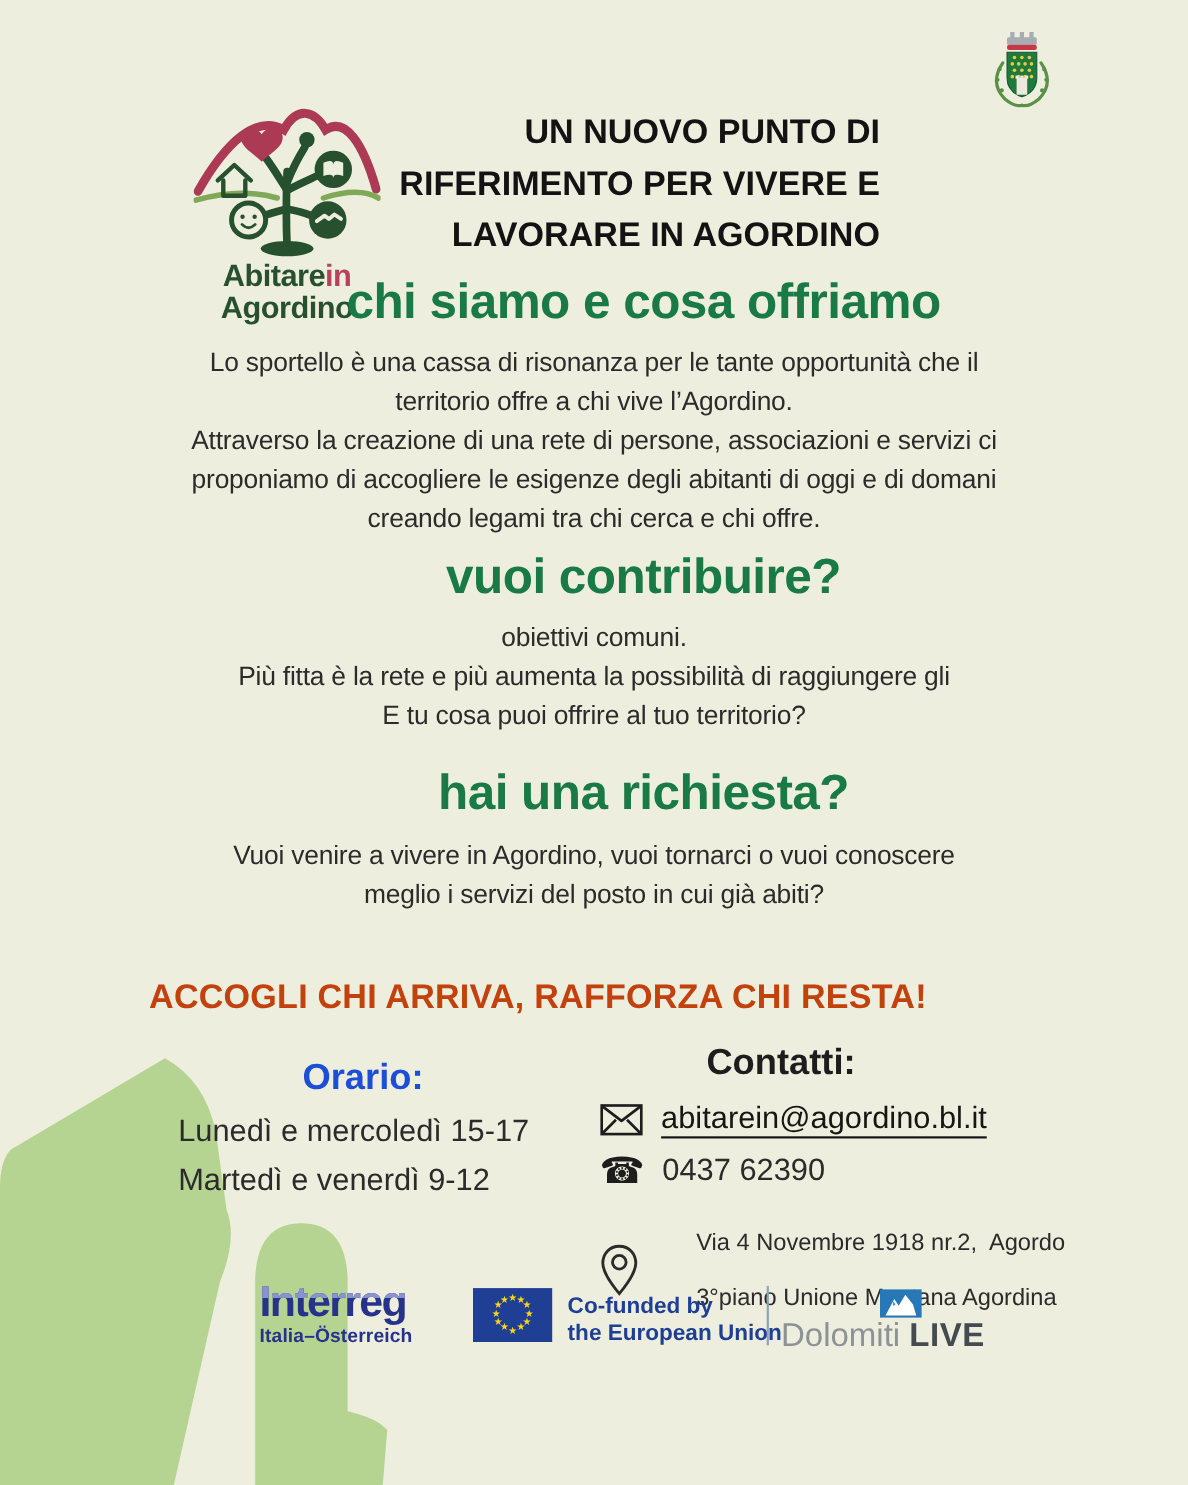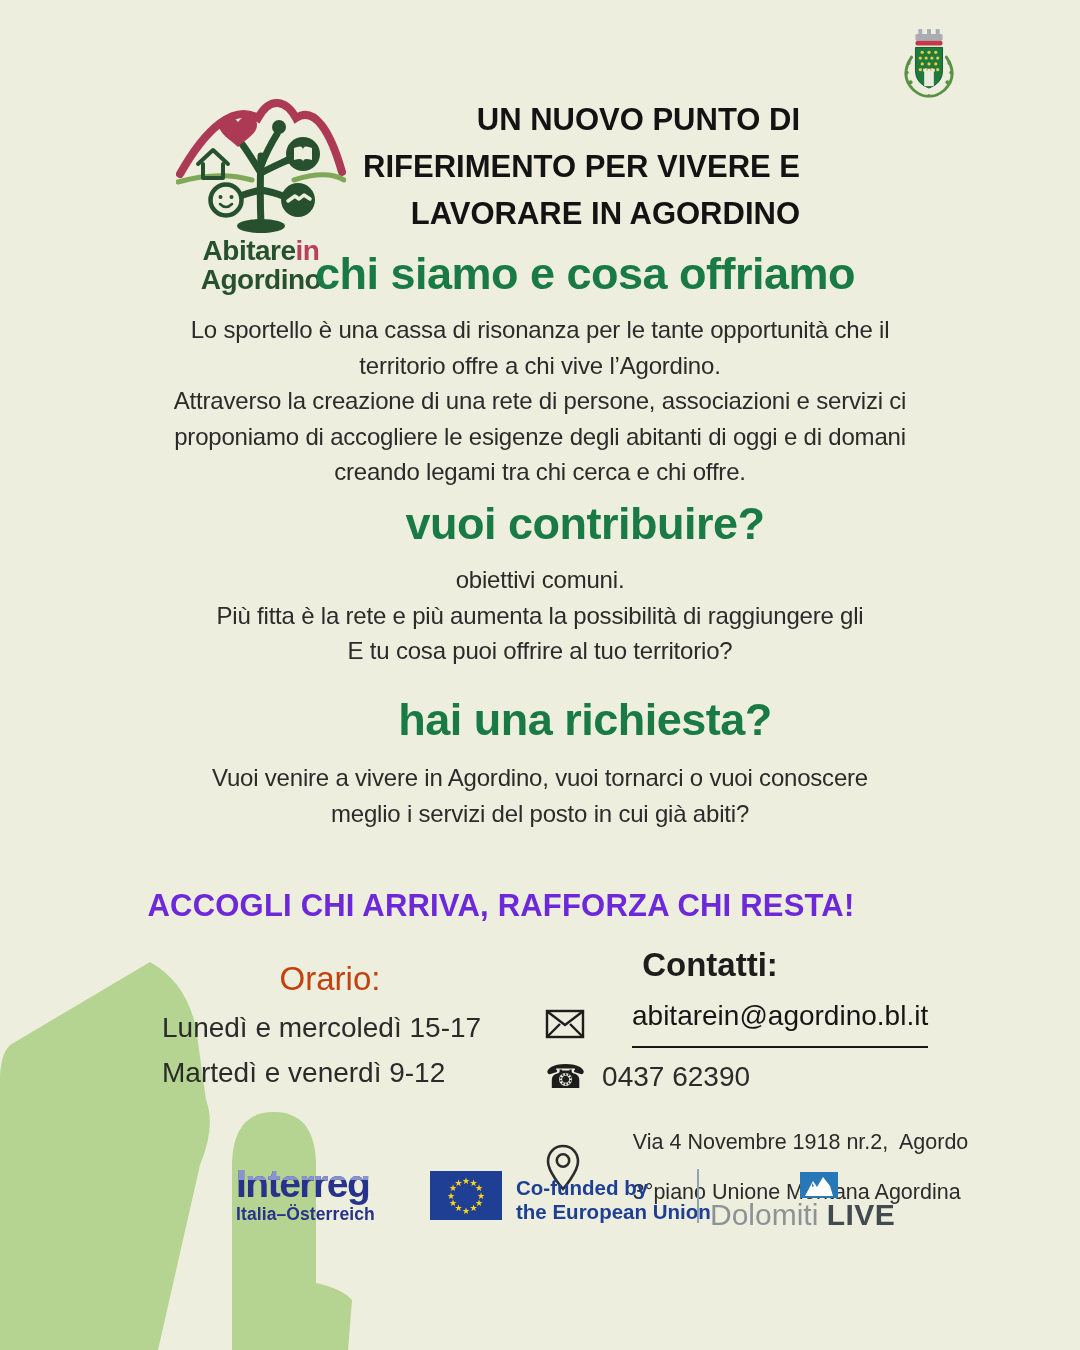--- a/index.html
+++ b/index.html
@@ -23,36 +23,36 @@
   #title{position:absolute;left:320px;top:96px;width:480px;text-align:right;
     font-size:31px;font-weight:800;line-height:47px;color:#131313;}
   
   .sec-heading{position:absolute;left:0;width:1080px;text-align:center;
     font-size:45px;font-weight:800;color:var(--accent-green,#197a46);letter-spacing:-0.5px;padding-left:45px;}
   
   .para{position:absolute;left:80px;width:920px;text-align:center;
     font-size:24px;line-height:35.5px;color:#2b2b2b;letter-spacing:-0.2px;}
   .para .b{font-weight:400;}
   
-  #slogan{position:absolute;left:12px;top:888px;width:978px;text-align:center;
-    font-size:31px;font-weight:800;color:#6d28d9;letter-spacing:0.2px;}
+  #slogan{position:absolute;left:0;top:888px;width:978px;text-align:center;
+    font-size:31px;font-weight:800;color:#c2410c;letter-spacing:0.2px;}
   
   #schedule{position:absolute;left:140px;top:960px;width:380px;}
-  #schedule .col-heading{text-align:center;font-size:33px;font-weight:400;color:#c2410c;}
+  #schedule .col-heading{text-align:center;font-size:33px;font-weight:700;color:#1d4ed8;}
   #schedule .sched-line{font-size:28px;line-height:45px;color:#2b2b2b;padding-left:22px;}
   #schedule .sched-lines{margin-top:7px;}
   
   #contacts{position:absolute;left:545px;top:946px;width:440px;}
   #contacts .col-heading{width:330px;text-align:center;font-size:33px;font-weight:800;color:#1d1d1d;}
   .c-row{display:flex;align-items:center;gap:16px;}
   .c-row.email-row{margin-top:16px;}
   .c-row.phone-row{margin-top:12px;}
   .c-row.addr-row{margin-top:12px;align-items:center;}
   .c-icon{flex:0 0 auto;display:flex;align-items:center;justify-content:center;}
-  .email-text{font-size:28px;color:#161616;border-bottom:2px solid #161616;padding-bottom:14px;margin-left:31px;}
+  .email-text{font-size:28px;color:#161616;border-bottom:2px solid #161616;padding-bottom:1px;}
   .phone-glyph{font-family:"DejaVu Sans",sans-serif;font-size:33px;color:#1d1d1d;line-height:33px;}
   .phone-text{font-size:28px;color:#2b2b2b;}
   .addr-text{font-size:21.5px;line-height:25px;color:#2b2b2b;white-space:pre-wrap;}
   
   #interreg{position:absolute;left:236px;top:1164px;width:200px;}
   .interreg-word{position:relative;display:inline-block;font-size:39px;font-weight:800;
     letter-spacing:-1.5px;line-height:40px;color:var(--interreg-blue,#27338b);}
   .interreg-word .lite{position:absolute;left:0;top:0;height:16px;overflow:hidden;
     color:#8a93cf;pointer-events:none;}
   .interreg-sub{font-size:17.5px;font-weight:700;color:var(--interreg-blue,#27338b);letter-spacing:0.1px;}

